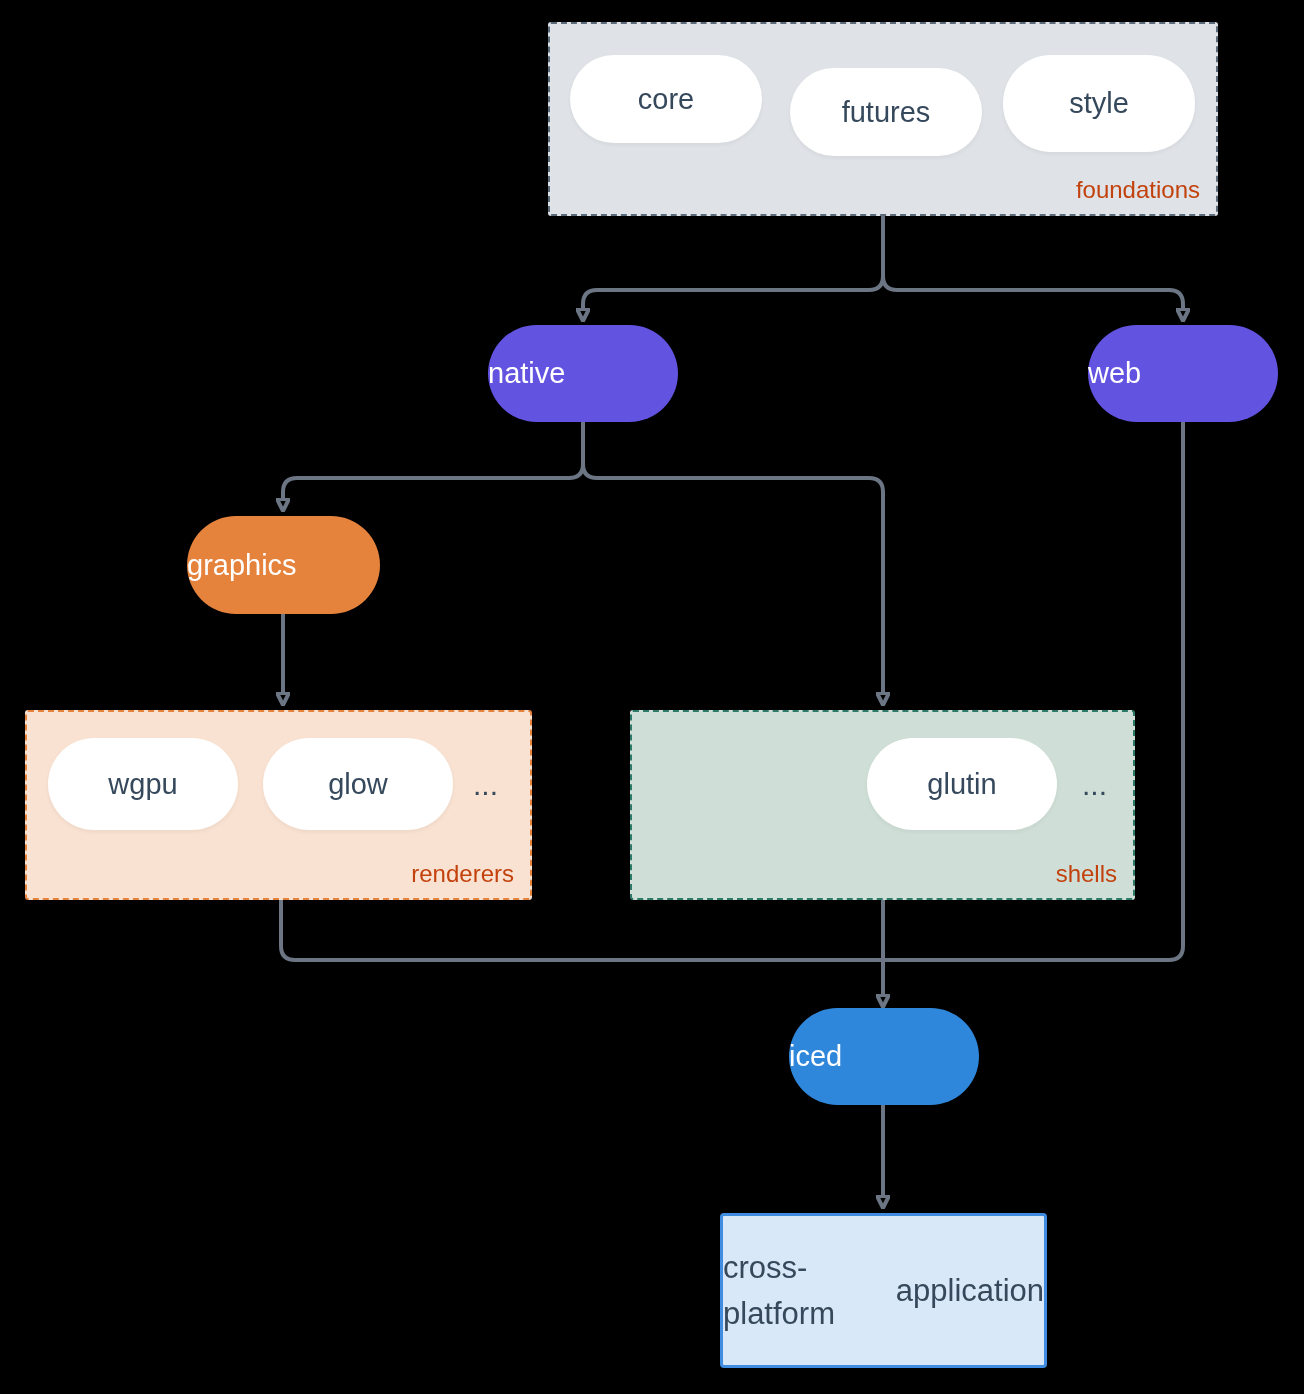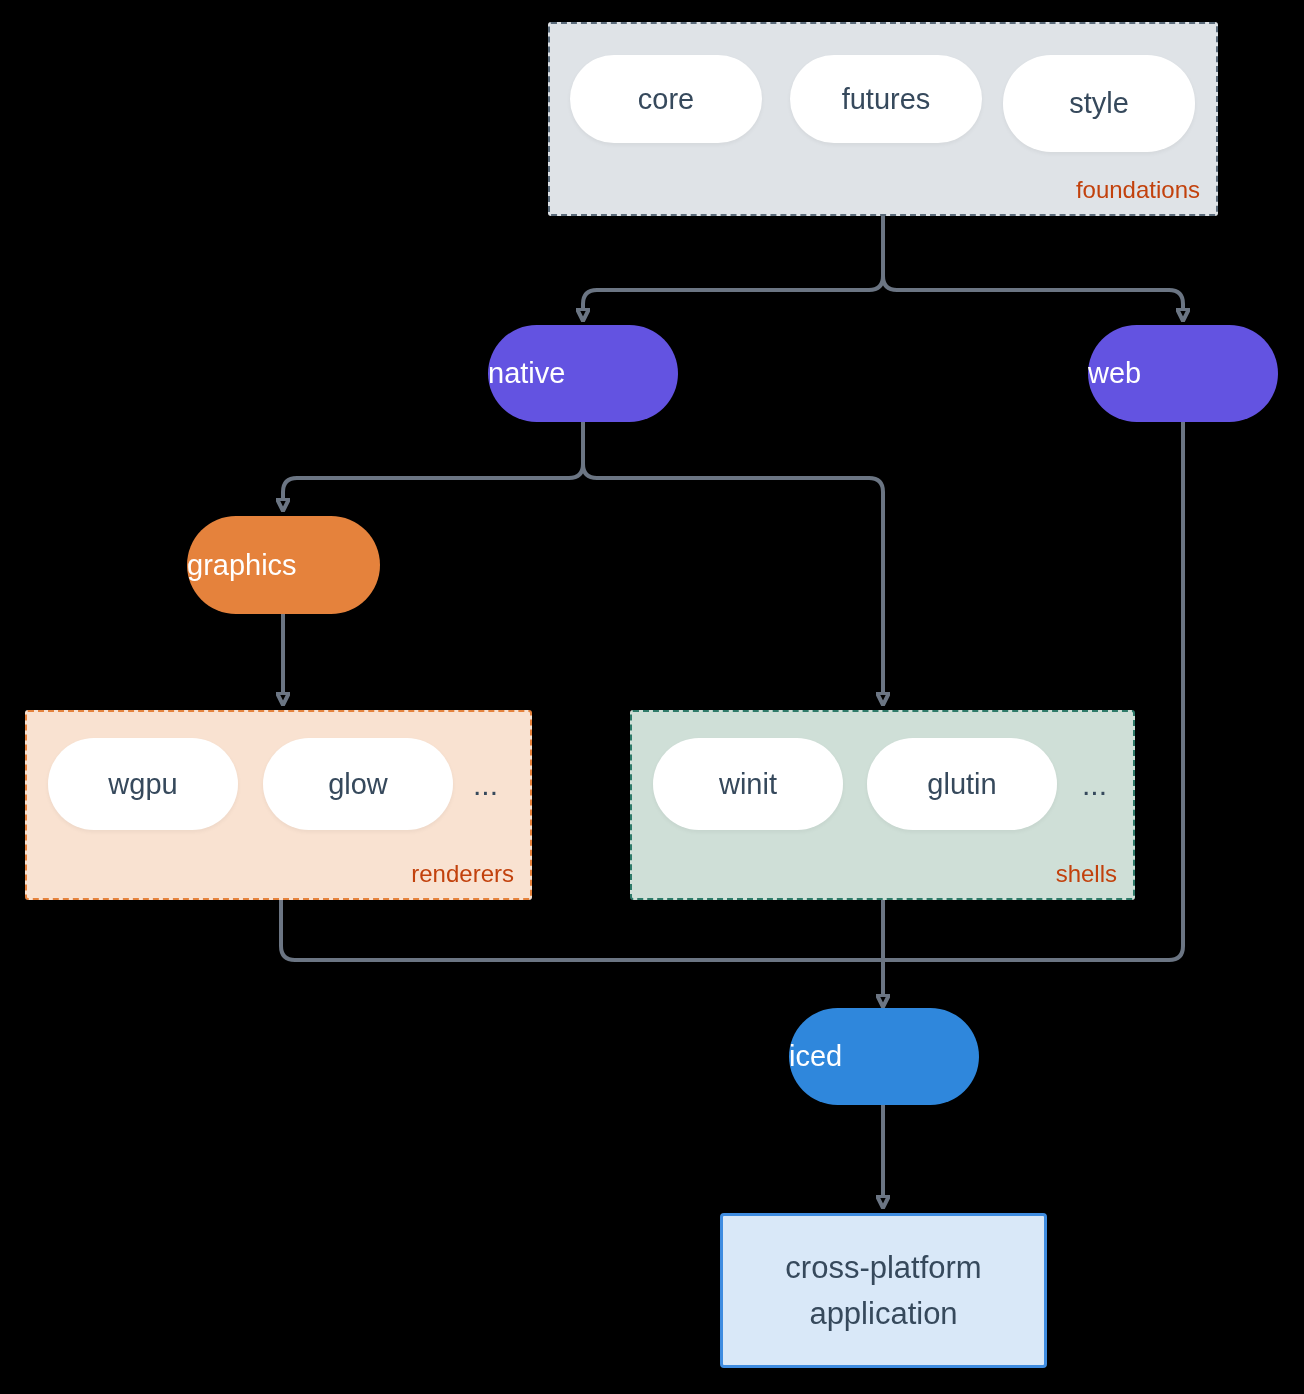--- a/index.html
+++ b/index.html
@@ -15,21 +15,21 @@
   #g-renderers{left:25px;top:710px;width:507px;height:190px;background:#f9e2d1;border:2px dashed #e5823c;}
   #g-shells{left:630px;top:710px;width:505px;height:190px;background:#cfdfd7;border:2px dashed #2e7a69;}
   .group-label{position:absolute;right:16px;bottom:10px;font-size:24px;color:#c2410c;}
 
   .wpill{
     position:absolute;background:#ffffff;border-radius:48px;
     display:flex;align-items:center;justify-content:center;
     font-size:29px;color:#36495c;box-shadow:0 2px 4px rgba(0,0,0,0.05);
   }
   #p-core{left:20px;top:31px;width:192px;height:88px;align-items:center;}
-  #p-futures{left:240px;top:31px;width:192px;height:88px;}
+  #p-futures{left:240px;top:44px;width:192px;height:88px;}
   #p-style{left:453px;top:31px;width:192px;height:97px;}
   #p-wgpu{left:21px;top:26px;width:190px;height:92px;}
   #p-glow{left:236px;top:26px;width:190px;height:92px;}
   #p-winit{left:21px;top:26px;width:190px;height:92px;}
   #p-glutin{left:235px;top:26px;width:190px;height:92px;}
   .dots{position:absolute;font-size:30px;color:#36495c;top:56px;}
   #d-renderers{left:446px;}
   #d-shells{left:450px;}
 
   .node{
@@ -39,21 +39,21 @@
   }
   #n-native{left:488px;top:325px;width:190px;height:97px;background:#6353e1;}
   #n-web{left:1088px;top:325px;width:190px;height:97px;background:#6353e1;}
   #n-graphics{left:187px;top:516px;width:193px;height:98px;background:#e5823c;}
   #n-iced{left:789px;top:1008px;width:190px;height:97px;background:#2f87dc;}
 
   #n-app{
     position:absolute;left:720px;top:1213px;width:327px;height:155px;
     background:#d9e8f8;border:3px solid #3f8ce0;border-radius:4px;box-sizing:border-box;
     color:#36495c;font-size:31px;line-height:46px;
-    display:flex;flex-direction:column;align-items:center;justify-content:center;
+    display:flex;align-items:center;justify-content:center;
   }
 </style>
 </head>
 <body>
 
 <div class="canvas">
 
   <svg class="arrows" viewBox="0 0 1304 1394">
     <defs>
       <marker id="arw" viewBox="0 0 14 14" markerWidth="14" markerHeight="14" refX="2" refY="7" orient="auto" markerUnits="userSpaceOnUse">
@@ -100,23 +100,20 @@
       <span>glow</span>
     </div>
     <div class="wpill" id="p-wgpu">
       <span>wgpu</span>
     </div>
     <div class="dots" id="d-renderers">...</div>
     <div class="group-label">renderers</div>
   </div>
 
   <div class="group" id="g-shells">
-    <div class="wpill" id="p-winit">
-      <span>winit</span>
-    </div>
     <div class="wpill" id="p-glutin">
       <span>glutin</span>
     </div>
     <div class="dots" id="d-shells">...</div>
     <div class="group-label">shells</div>
   </div>
 
   <div class="node" id="n-iced">
     <span>iced</span>
   </div>

